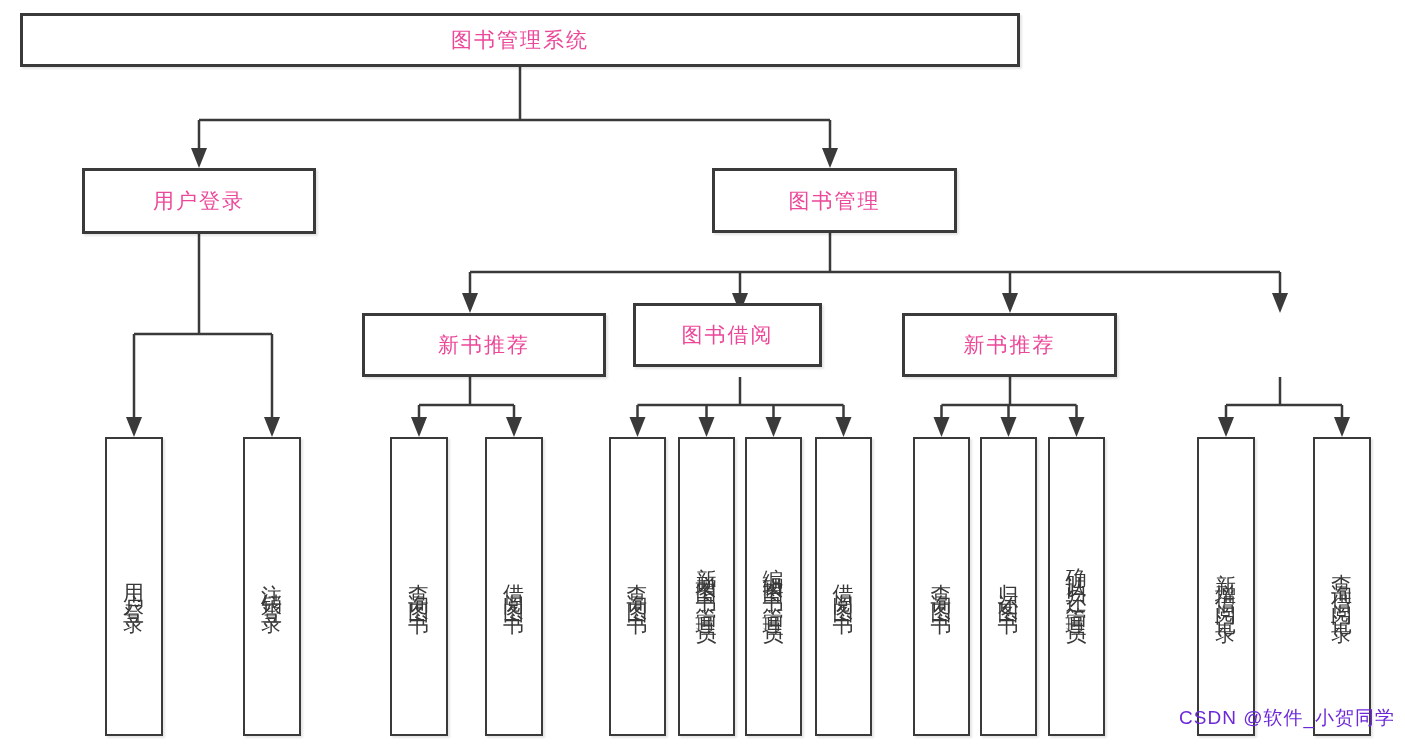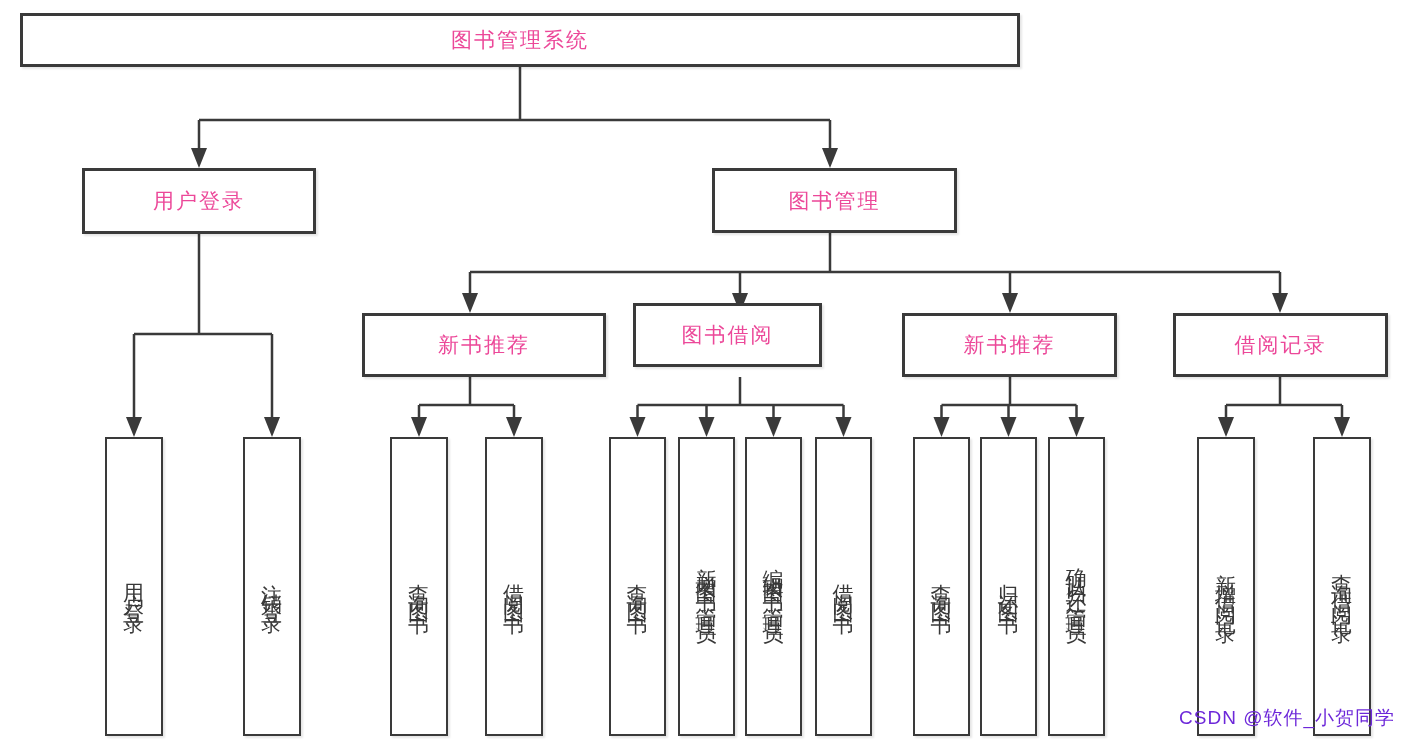--- a/index.html
+++ b/index.html
@@ -121,23 +121,20 @@
 
   <div class="node" style="left:362px; top:313px; width:244px; height:64px;">
     <span>新书推荐</span>
   </div>
   <div class="node" style="left:633px; top:303px; width:189px; height:64px;">
     <span>图书借阅</span>
   </div>
   <div class="node" style="left:902px; top:313px; width:215px; height:64px;">
     <span>新书推荐</span>
   </div>
-  <div class="node" style="left:1173px; top:313px; width:215px; height:64px;">
-    <span>借阅记录</span>
-  </div>
 
   <div class="leaf" style="left:105px; width:58px;">
     <span>用户登录</span>
   </div>
   <div class="leaf" style="left:243px; width:58px;">
     <span>注销登录</span>
   </div>
 
   <div class="leaf" style="left:390px; width:58px;">
     <span>查询图书</span>

